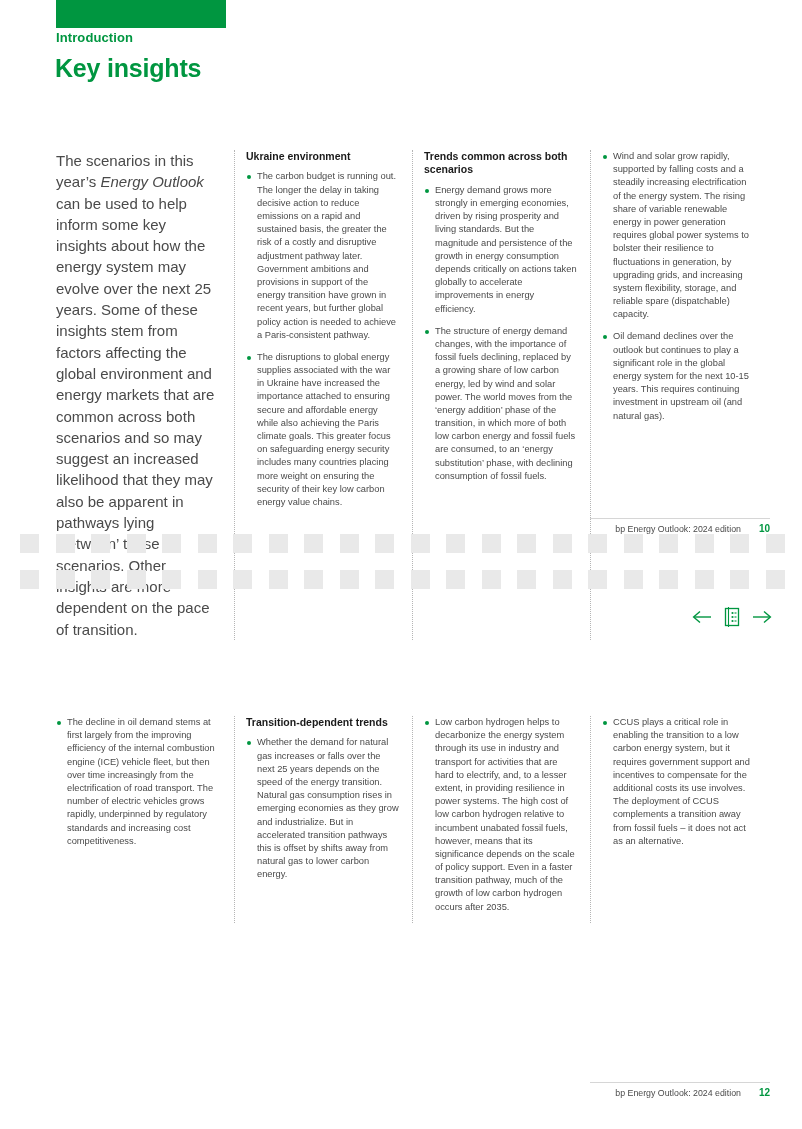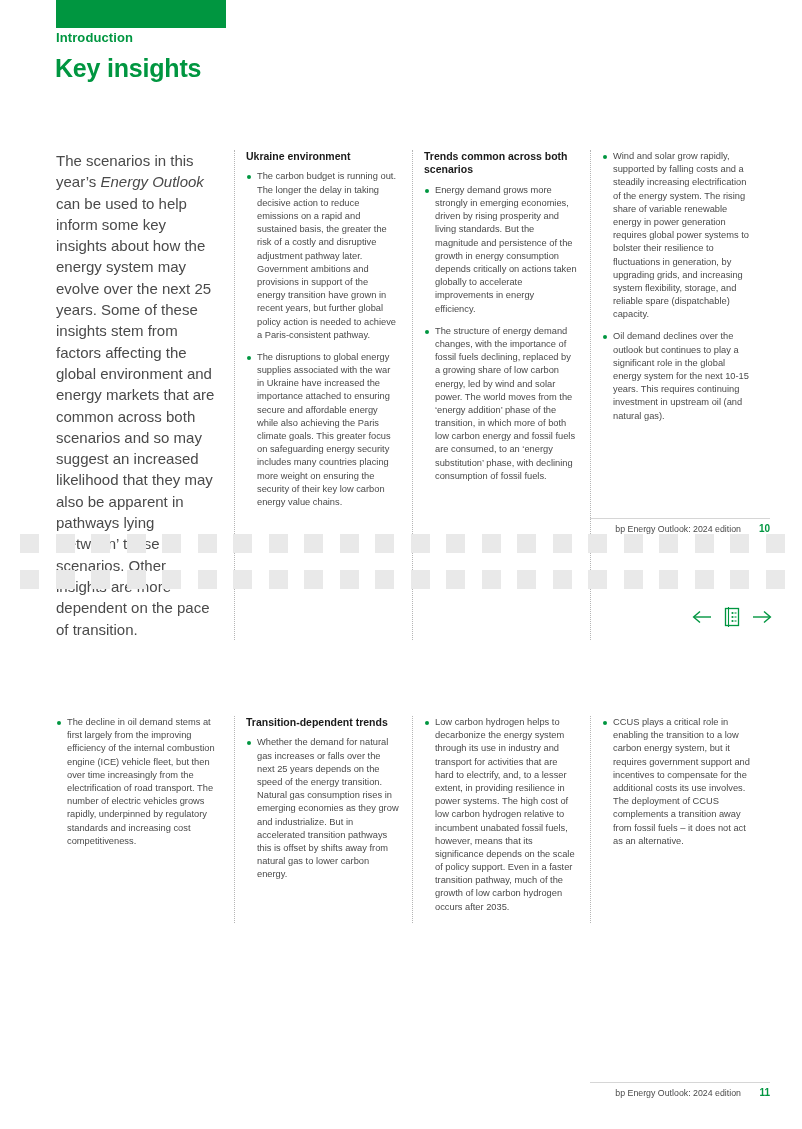--- a/index.html
+++ b/index.html
@@ -298,15 +298,15 @@
     </div>
 
     <div class="col">
       <div class="bullet">CCUS plays a critical role in enabling the transition to a low carbon energy system, but it requires government support and incentives to compensate for the additional costs its use involves. The deployment of CCUS complements a transition away from fossil fuels – it does not act as an alternative.</div>
     </div>
 
   </div>
 
   <div class="footer-rule" style="top:406px; width:180px;"></div>
   <div class="footer" style="top:411px;">
-    <span>bp Energy Outlook: 2024 edition</span><span class="pg">11</span>
+    <span>bp Energy Outlook: 2024 edition</span><span class="pg">12</span>
   </div>
 </div>
 
 </body></html>

